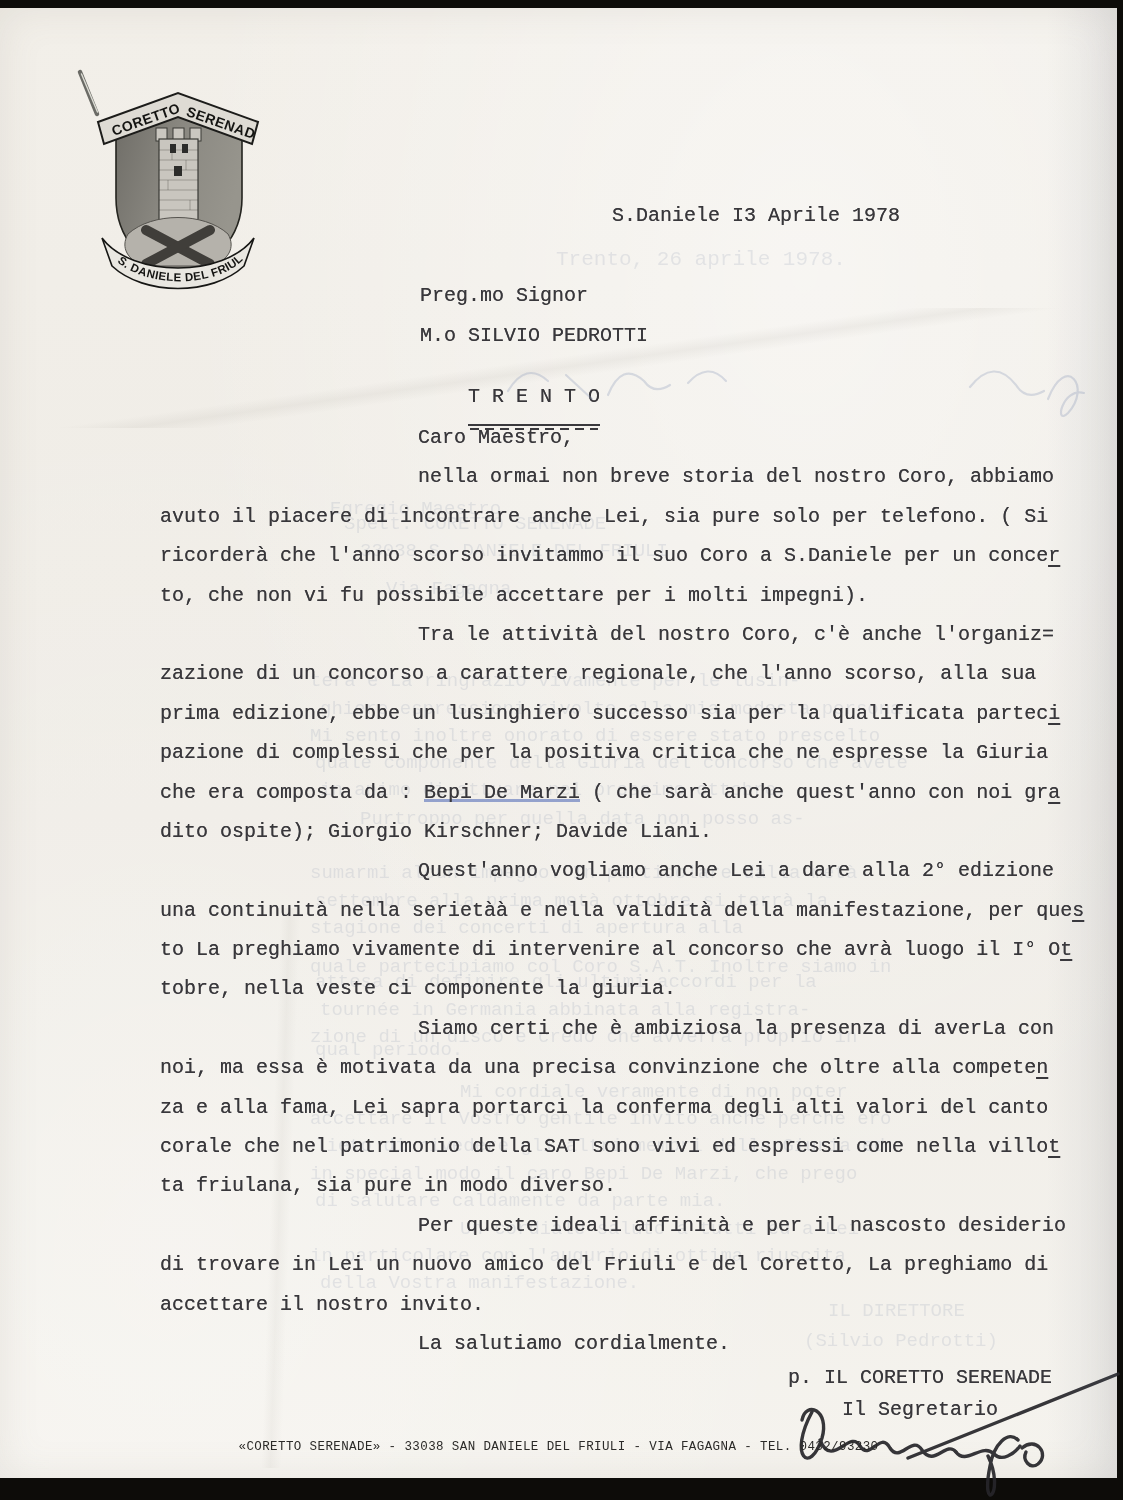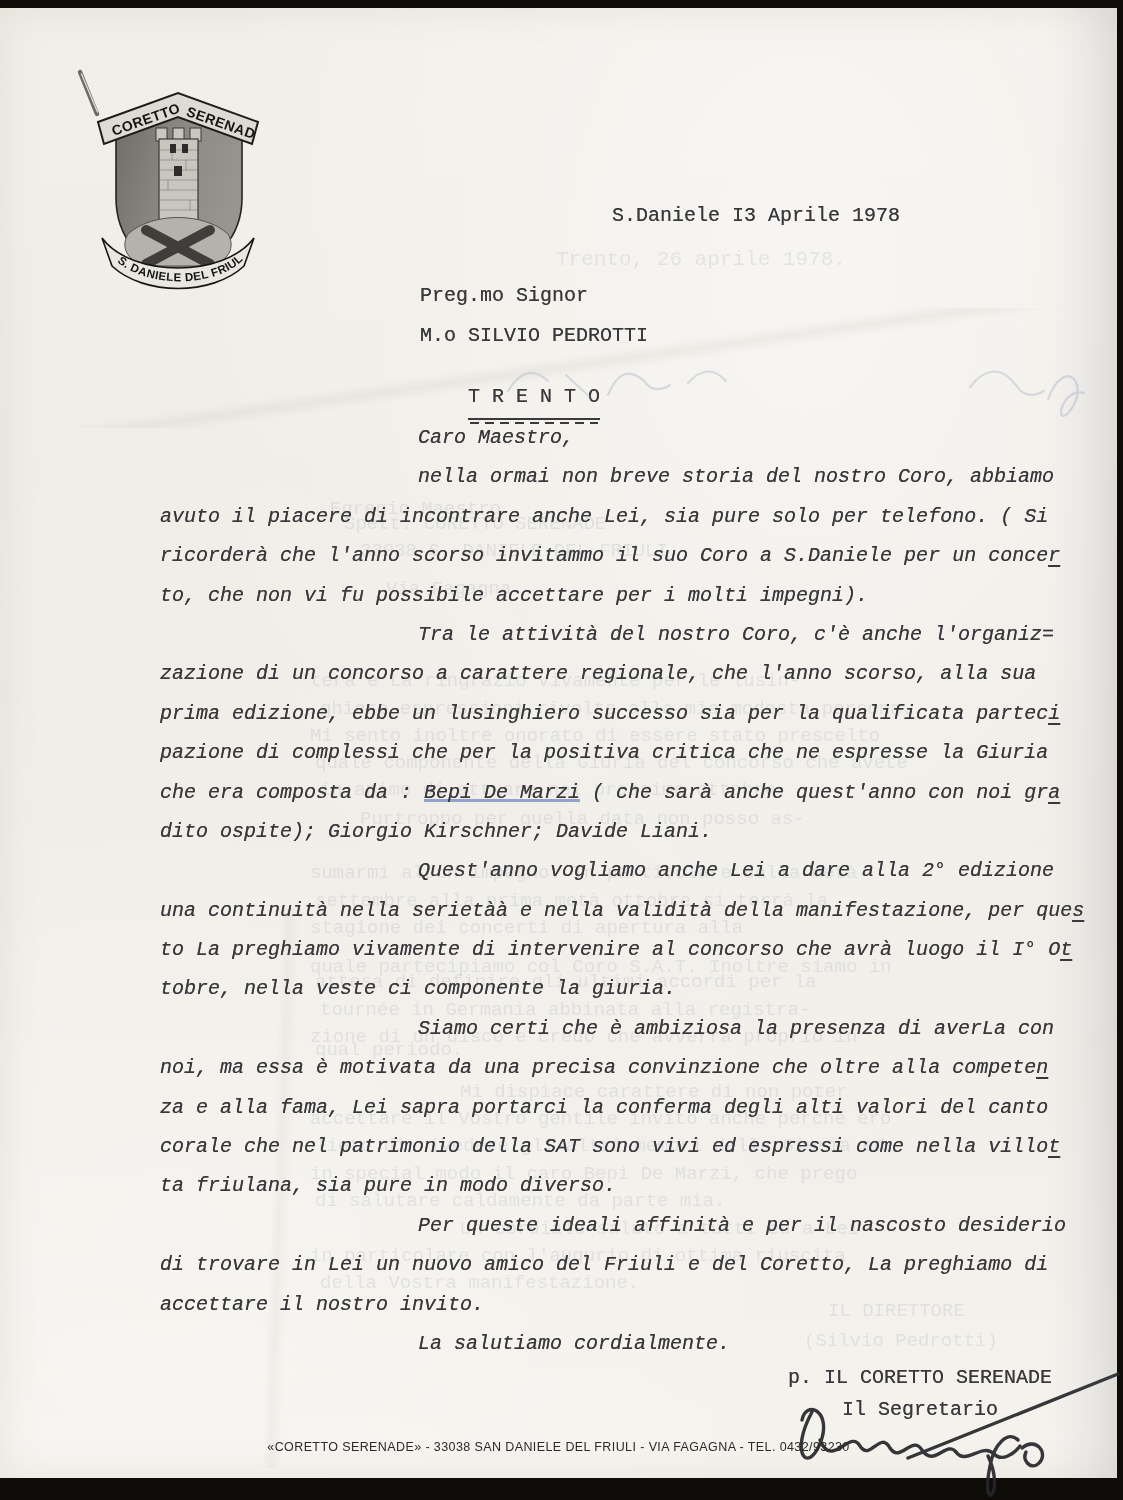--- a/index.html
+++ b/index.html
@@ -36,46 +36,46 @@
   .tw{
     font-family:"Liberation Mono","DejaVu Sans Mono",monospace;
     color:#38373b;font-size:20px;white-space:pre;
     text-shadow:0 0 0.6px rgba(56,55,59,0.8);
   }
   .date-line{position:absolute;left:612px;top:196px;}
   .addr1{position:absolute;left:420px;top:276px;}
   .addr2{position:absolute;left:420px;top:316px;}
   .addr-city{position:absolute;left:420px;top:354px;}
   .addr-city span{
-    display:inline-block;border-bottom:2px solid #3a393d;padding-bottom:10px;position:relative;
+    display:inline-block;border-bottom:2px solid #3a393d;padding-bottom:16px;position:relative;
   }
   .addr-city span::after{
     content:"";position:absolute;left:2px;right:2px;bottom:-6px;height:2px;
     background:repeating-linear-gradient(90deg,#3a393d 0 9px,transparent 9px 15px);
   }
-  .letter-body{position:absolute;left:160px;top:410px;width:940px;font-style:italic;}
+  .letter-body{position:absolute;left:160px;top:410px;width:940px;}
   .tline{line-height:39.4px;height:39.4px;}
   .tline.ind{padding-left:258px;}
   .tline span.u{text-decoration:underline;text-decoration-thickness:1.6px;text-underline-offset:4px;}
   .tline span.pen{
     background-image:linear-gradient(rgba(85,110,185,0.6),rgba(85,110,185,0.6));
     background-size:100% 3px;background-position:0 94%;background-repeat:no-repeat;
   }
   .sig-org{position:absolute;left:788px;top:1358px;}
   .sig-role{position:absolute;left:842px;top:1390px;}
   
   .ghost-layer{position:absolute;left:0;top:0;width:1117px;height:1470px;pointer-events:none;}
   .ghost{
     position:absolute;font-family:"Liberation Mono","DejaVu Sans Mono",monospace;
     font-size:19px;color:#7d8aa6;opacity:0.16;white-space:pre;filter:blur(0.6px);
     font-weight:400;
   }
   .footer-line{
     position:absolute;left:0;top:1432px;width:1117px;text-align:center;
-    font-family:Liberation Sans, sans-serif;font-size:12.5px;color:#2b2a28;letter-spacing:0.4px;
+    font-family:Liberation Mono, monospace;font-size:12.5px;color:#2b2a28;letter-spacing:0.4px;
   }
   .logo-wrap{position:absolute;left:92px;top:72px;width:172px;height:228px;}
   .staple{position:absolute;left:70px;top:58px;width:40px;height:60px;}
   .pencil-marks{position:absolute;left:500px;top:335px;width:600px;height:85px;opacity:0.32;}
   .signature-svg{position:absolute;left:760px;top:1352px;width:363px;height:148px;}
   svg text{font-family:"Liberation Sans",sans-serif;}
 </style>
 </head>
 <body>
 
@@ -96,21 +96,21 @@
       <div class="ghost" style="left: 320px; top: 771px;">in animo di attuare nel prossimo ottobre.</div>
       <div class="ghost" style="left: 360px; top: 800px;">Purtroppo per quella data non posso as-</div>
       <div class="ghost" style="left: 310px; top: 854px;">sumarmi alcun impegno. In particolare dalla metà</div>
       <div class="ghost" style="left: 315px; top: 882px;">settembre alla prima metà ottobre si terrà la</div>
       <div class="ghost" style="left: 310px; top: 909px;">stagione dei concerti di apertura alla</div>
       <div class="ghost" style="left: 310px; top: 936px; margin-top: 12px;">quale partecipiamo col Coro S.A.T. Inoltre siamo in</div>
       <div class="ghost" style="left: 315px; top: 963px;">attesa di definire gli ultimi accordi per la</div>
       <div class="ghost" style="left: 320px; top: 991px;">tournée in Germania abbinata alla registra-</div>
       <div class="ghost" style="left: 310px; top: 1018px;">zione di un disco e credo che avverrà proprio in</div>
       <div class="ghost" style="left: 315px; top: 987px; margin-top: 44px;">qual periodo.</div>
-      <div class="ghost" style="left: 460px; top: 1073px;">Mi dispiace carattere di non poter</div>
+      <div class="ghost" style="left: 460px; top: 1073px;">Mi cordiale veramente di non poter</div>
       <div class="ghost" style="left: 310px; top: 1100px;">accettare il Vostro gentile invito anche perché ero</div>
       <div class="ghost" style="left: 315px; top: 1127px;">lieto di rivedere gli altri membri della Giuria ed</div>
       <div class="ghost" style="left: 310px; top: 1155px;">in special modo il caro Bepi De Marzi, che prego</div>
       <div class="ghost" style="left: 315px; top: 1182px;">di salutare caldamente da parte mia.</div>
       <div class="ghost" style="left: 460px; top: 1210px;">Un cordiale saluto a tutti ed a Lei</div>
       <div class="ghost" style="left: 310px; top: 1237px;">in particolare con l'augurio di ottima riuscita</div>
       <div class="ghost" style="left: 320px; top: 1264px;">della Vostra manifestazione.</div>
       <div class="ghost" style="left: 828px; top: 1292px;">IL DIRETTORE</div>
       <div class="ghost" style="left: 804px; top: 1322px;">(Silvio Pedrotti)</div>
     </div>

